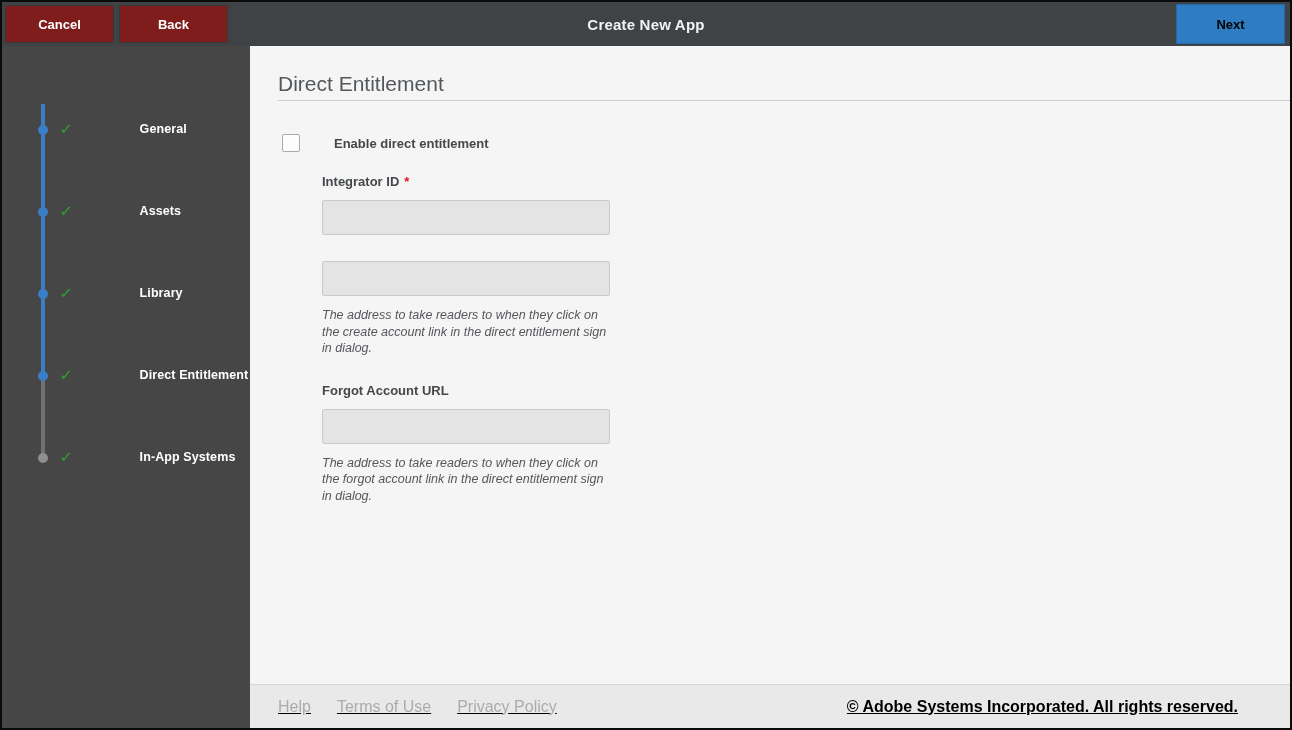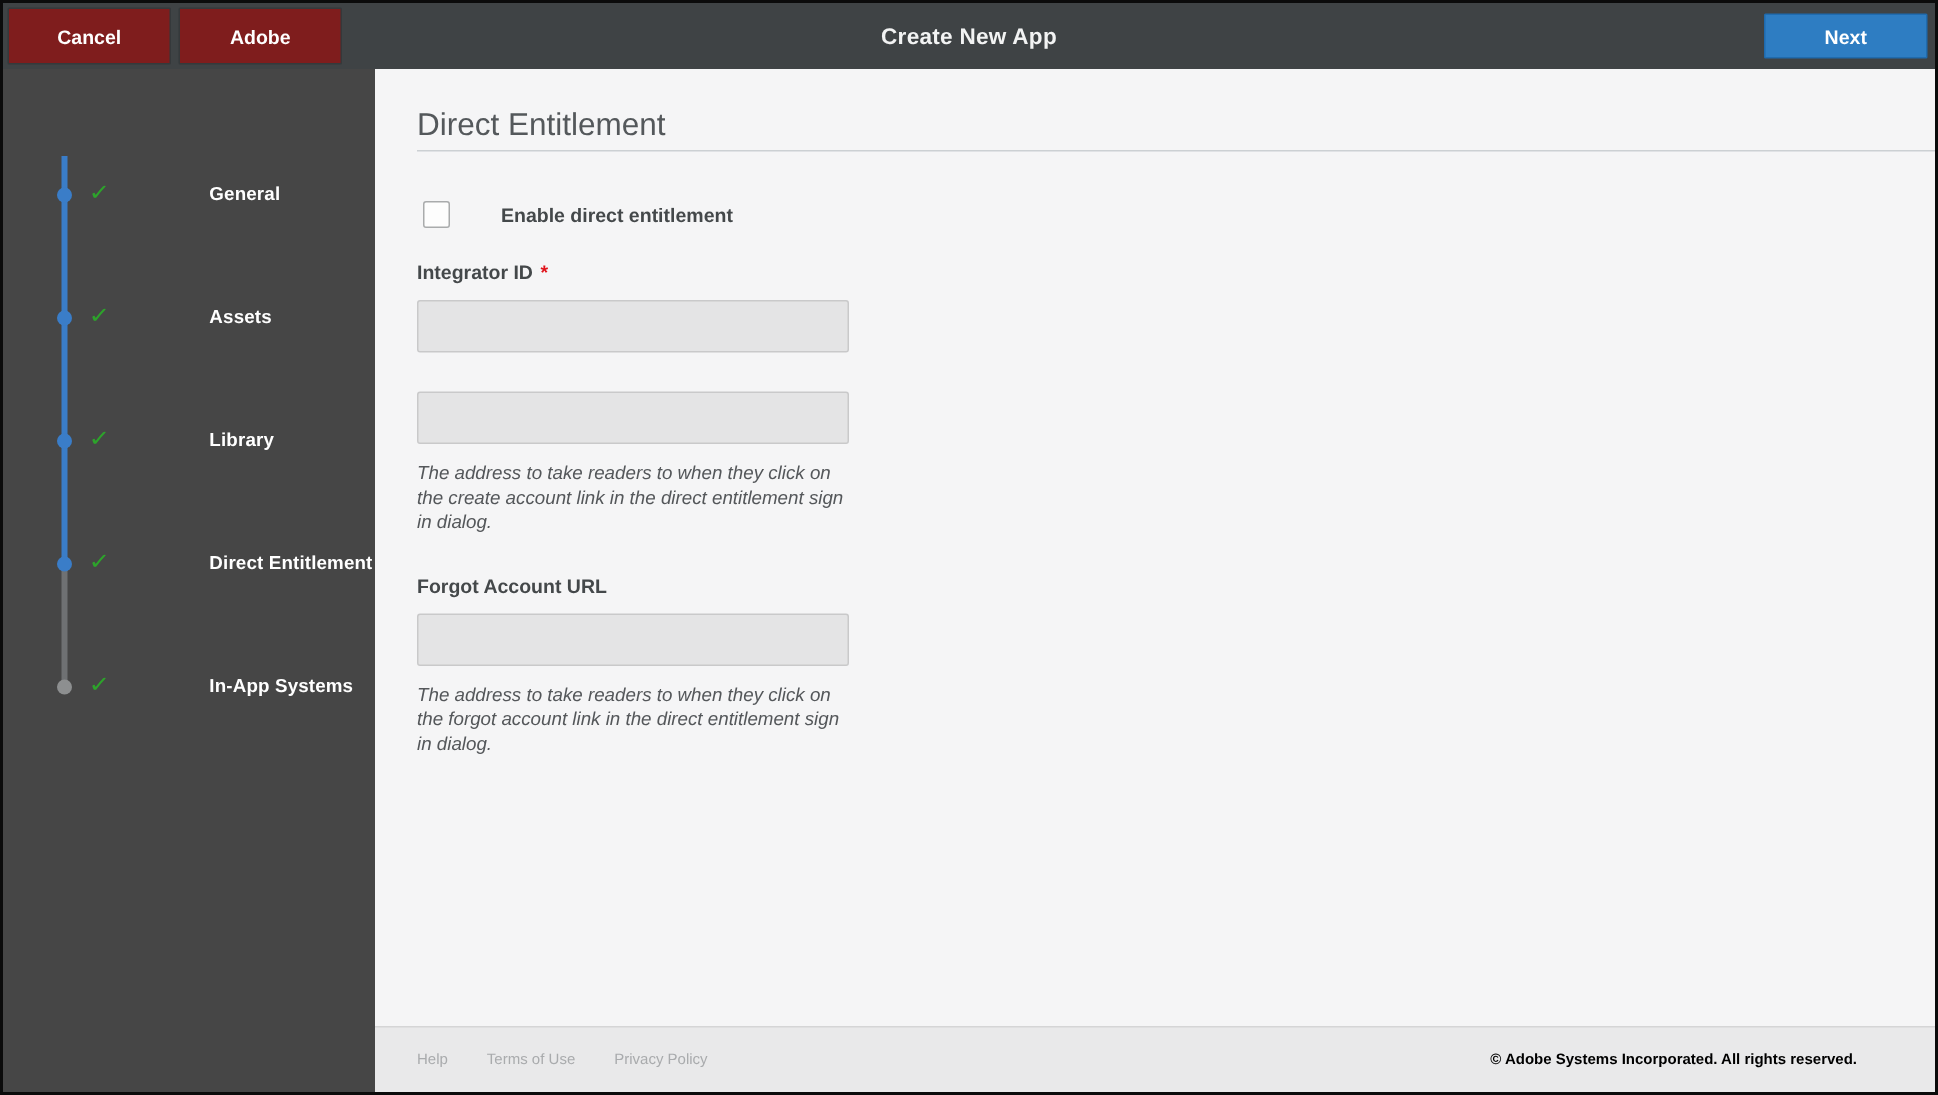--- a/index.html
+++ b/index.html
@@ -27,23 +27,23 @@
     display:flex; align-items:center; justify-content:center;
     cursor:pointer; margin-right:5px;
   }
   .tb-title{
     position:absolute; left:0; right:0; text-align:center;
     color:#f2f3f3; font-size:15px; font-weight:600; letter-spacing:.2px;
     pointer-events:none;
   }
   .tb-next{
     margin-left:auto; margin-right:2px;
-    width:109px; height:30px;
+    width:109px; height:40px;
     background:#2e7dc2; border:1px solid #1f6bae; border-radius:1px;
-    color:#ffffff; font-weight:700; font-size:13px;
+    color:#000000; font-weight:700; font-size:13px;
     display:flex; align-items:center; justify-content:center;
     cursor:pointer; position:relative; z-index:2;
   }
 
   
   .body{ flex:1; display:flex; min-height:0; }
 
   
   .sidebar{
     width:248px; flex:0 0 248px; background:#464646;
@@ -79,21 +79,21 @@
   .divider{ margin:3px 0 0 28px; border-bottom:1px solid #ccd0d3; }
 
   .checkbox-row{ margin:33px 0 0 32px; display:flex; align-items:center; }
   .checkbox{
     width:18px; height:18px; background:#fdfdfd;
     border:1px solid #a9abac; border-radius:2px; cursor:pointer;
     flex:0 0 18px;
   }
   .cb-label{ margin-left:10px; font-size:13px; font-weight:700; color:#44484a;padding-left:24px; }
 
-  .form{ margin-left:28px; }
+  .form{ margin-left:72px; }
   .field-group{ margin-top:26px; }
   .field-group.first{ margin-top:22px; }
   .field-label{ font-size:13px; line-height:16px; font-weight:700; color:#44484a; }
   .req{ color:#e0121a; margin-left:5px; font-weight:700; }
   .text-input{
     display:block; margin-top:10px;
     width:288px; height:35px;
     background:#e4e4e5; border:1px solid #c9c9ca; border-radius:2px;
     font-family:"Liberation Sans",sans-serif; font-size:13px; color:#444;
     padding:0 8px; outline:none;
@@ -102,33 +102,34 @@
     margin-top:11px; max-width:294px;
     font-style:italic; font-size:12.5px; line-height:16.5px; color:#54575a;
   }
 
   
   .footer{
     flex:0 0 44px; height:44px;
     background:#e9e9ea; border-top:1px solid #d5d5d6;
     display:flex; align-items:center;
     padding:0 52px 0 28px;
-    font-size:10px;
+    font-size:16px;
+    text-decoration:underline;
   }
   .f-link{ color:#a9abad; margin-right:26px; cursor:pointer; text-decoration:none; }
   .f-copy{ margin-left:auto; color:#000000; font-weight:700; }
 </style>
 </head>
 <body>
 
 <div class="window">
 
   <div class="topbar">
     <div class="tb-btn">Cancel</div>
-    <div class="tb-btn">Adobe</div>
+    <div class="tb-btn">Back</div>
     <div class="tb-title">Create New App</div>
     <div class="tb-next">Next</div>
   </div>
 
   <div class="body">
 
     <div class="sidebar">
       <div class="rail done"></div>
       <div class="rail todo"></div>
 

